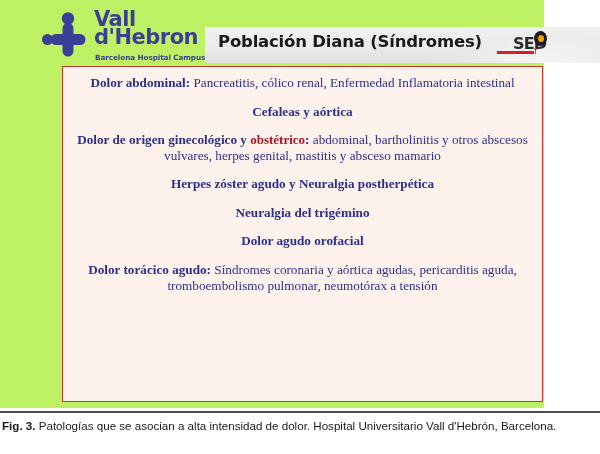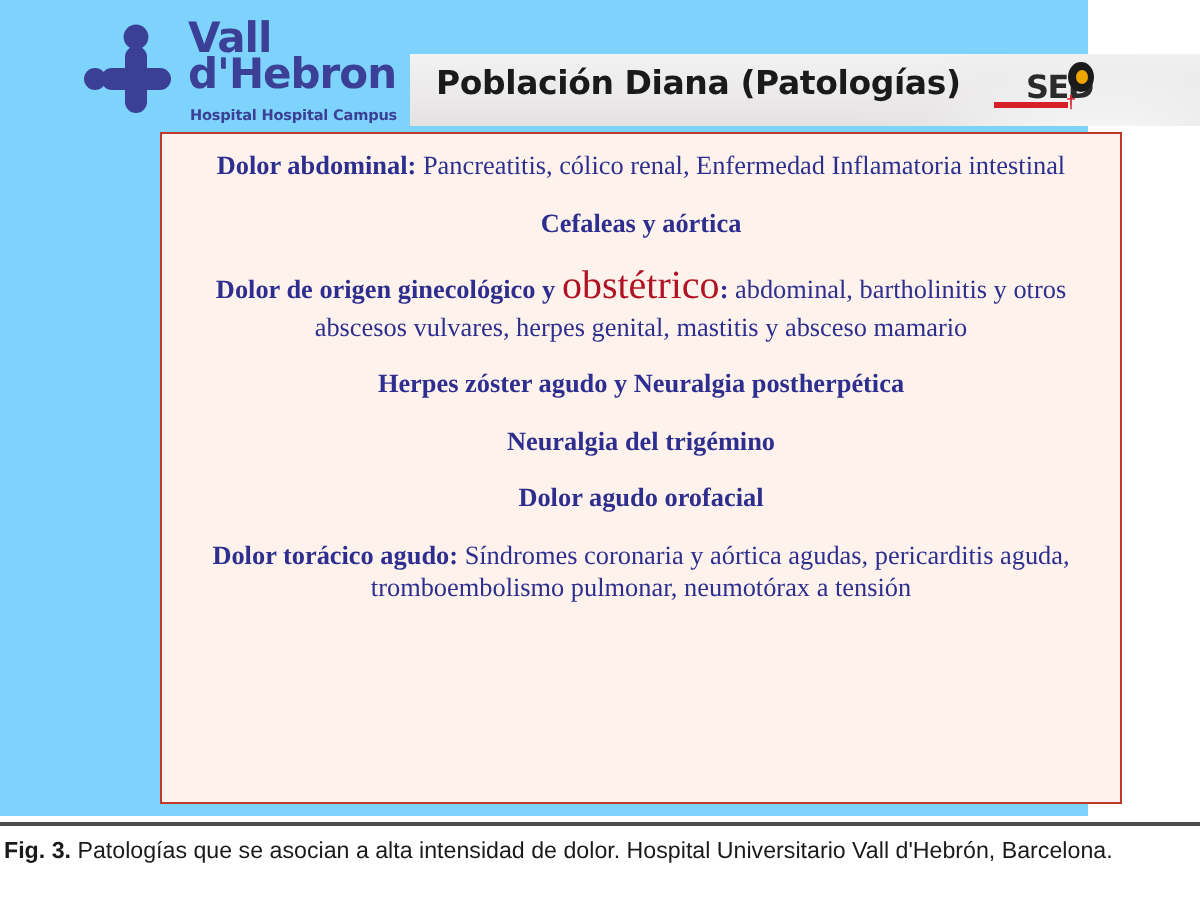--- a/index.html
+++ b/index.html
@@ -15,21 +15,21 @@
     overflow: hidden;
   }
 
   
   #figure {
     position: absolute;
     left: 0;
     top: 0;
     width: 544px;
     height: 408px;
-    background: #7dd3fc;
+    background: #bef264;
   }
 
   
   #title-band {
     position: absolute;
     left: 205px;
     top: 27px;
     width: 395px;
     height: 36px;
     background: linear-gradient(180deg,#f2f2f2 0%, #eceaea 55%, #e3e1e1 100%);
@@ -131,21 +131,21 @@
     left: 36px; top: 15px;
     font-size: 9px;
     color: #d61f26;
     font-weight: bold;
     line-height: 1;
   }
 
   
   #content-box {
     position: absolute;
-    left: 80px;
+    left: 62px;
     top: 66px;
     width: 481px;
     height: 336px;
     box-sizing: border-box;
     border: 1.3px solid #c0392b;
     background: #fdf3ec;
     padding: 8px 10px 0 10px;
   }
 
   .pat-line {
@@ -155,23 +155,23 @@
     text-align: center;
     line-height: 1.18;
     margin: 0 0 13px 0;
     padding: 0 4px;
   }
   .pat-line:last-child { margin-bottom: 0; }
   .pat-line .lead { font-weight: bold; }
   .pat-line .rest { font-weight: normal; }
   .pat-line .solo { font-weight: bold; }
   .pat-line .hl {
-    font-weight: normal;
+    font-weight: bold;
     color: #b01323;
-    font-size: 20px;
+    font-size: 13px;
   }
 
   
   #caption-rule {
     position: absolute;
     left: 0;
     top: 411px;
     width: 600px;
     height: 1.5px;
     background: #4d4d4d;
@@ -211,24 +211,24 @@
                v-6
                h-6.5
                a5.5 5.5 0 0 1 0 -11
                h6.5
                z" fill="#3b3f95"></path>
     </svg>
     <div id="vh-wordmark">
       <span class="vh-line1">Vall</span>
       <span class="vh-line2">d'Hebron</span>
     </div>
-    <div id="vh-sub"><b>Hospital</b><span class="light"> Hospital Campus</span></div>
+    <div id="vh-sub"><b>Barcelona</b><span class="light"> Hospital Campus</span></div>
   </div>
 
-  <div id="slide-title">Población Diana (Patologías)</div>
+  <div id="slide-title">Población Diana (Síndromes)</div>
 
   <div id="sed-logo">
     <div id="sed-text">SED</div>
     <div id="sed-underline"></div>
     <div id="sed-target"></div>
     <div id="sed-runner">†</div>
   </div>
 
   <div id="content-box">
 

